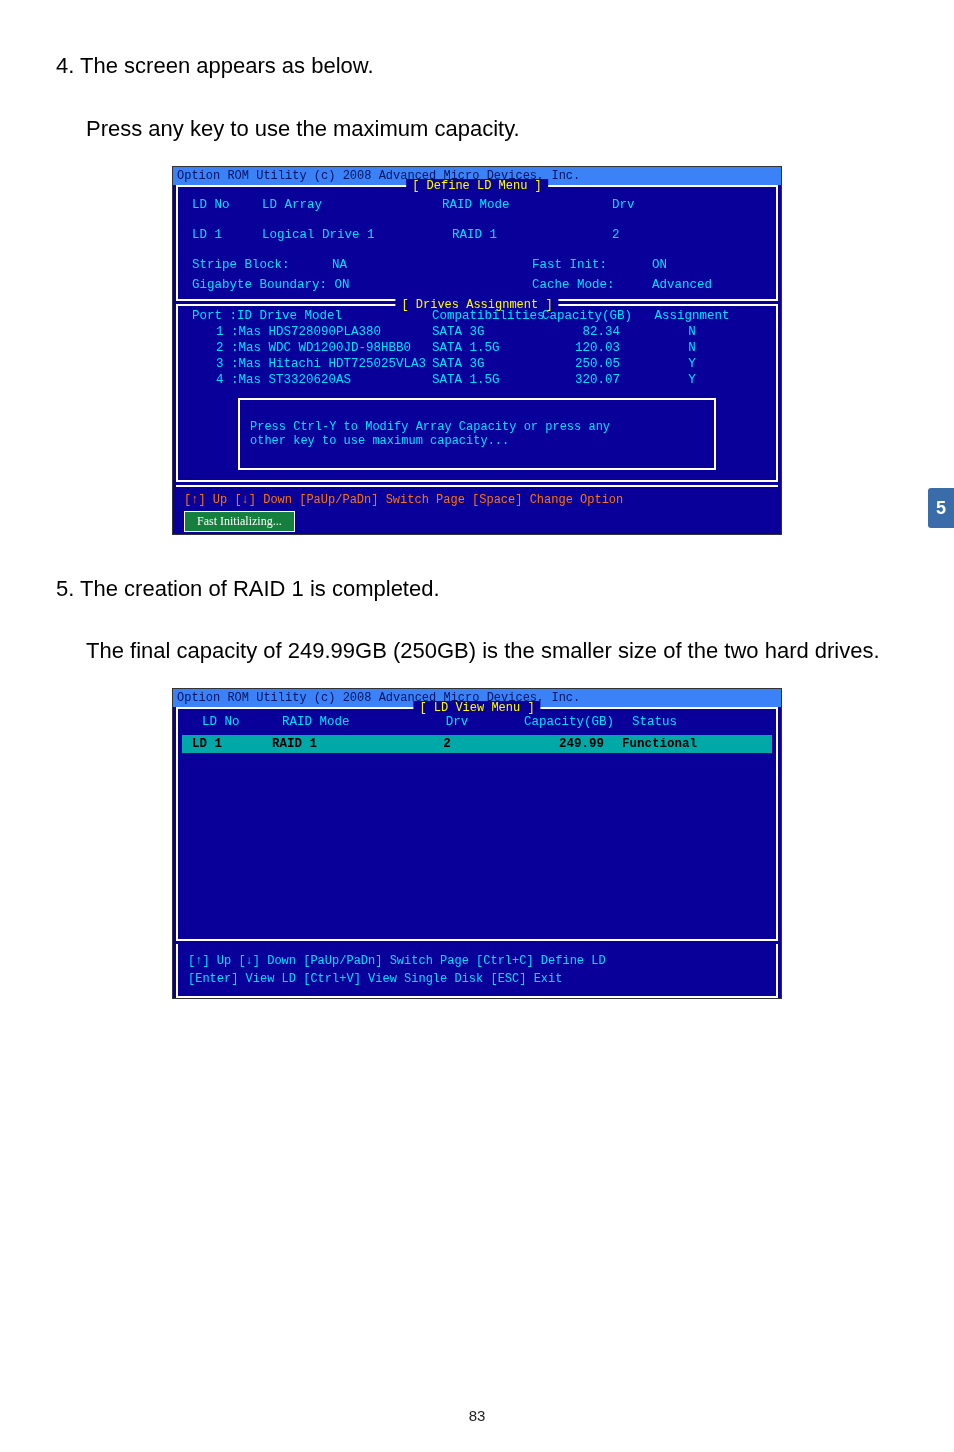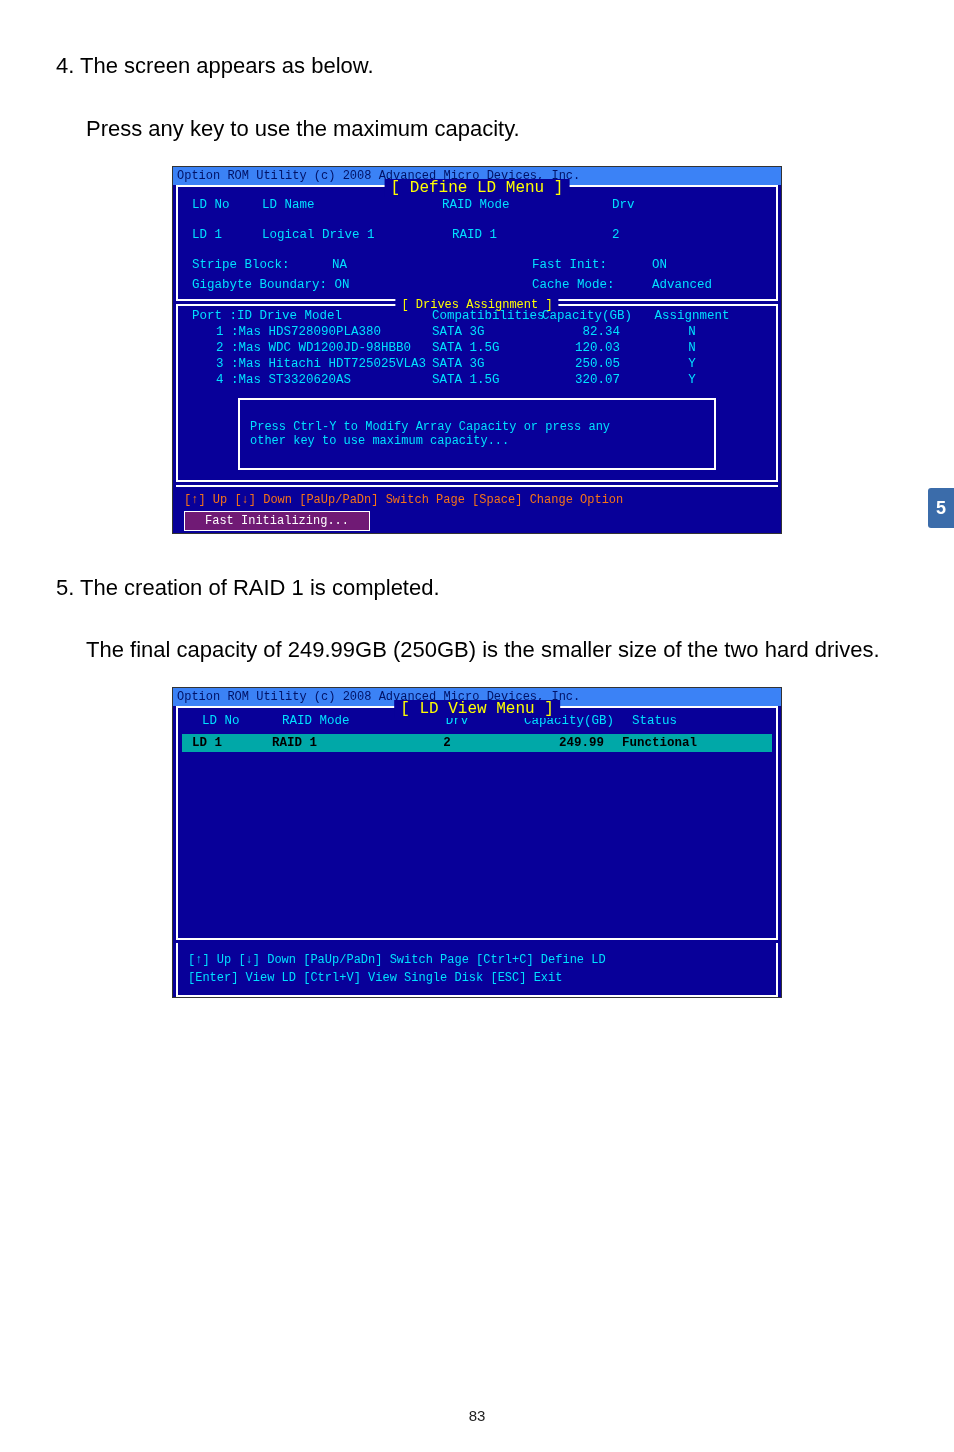--- a/index.html
+++ b/index.html
@@ -49,21 +49,21 @@
   }
   .frame-menu-top { margin-top: 0; }
   .frame-title {
     position: absolute;
     top: -8px;
     left: 50%;
     transform: translateX(-50%);
     background: #080099;
     padding: 0 6px;
     color: #ffff00;
-    font-size: 16px;
+    font-size: 12px;
   }
   .bios-row {
     display: flex;
     padding: 3px 14px;
   }
   .cyan { color: #00e0ff; }
   .green-sel {
      color: #000;
      font-weight: bold;
   }
@@ -85,24 +85,25 @@
     color: #00e0ff;
     padding: 4px 8px 2px 8px;
     border-top: 2px double #fff;
     margin: 0 3px;
     font-size: 12px;
   }
   .footer-keys { padding: 2px 0; color: #f97316; }
   .red-box {
     display: inline-block;
     border: 1px solid #fff;
-    background: #701a75;
+    background: #15803d;
     color: #fff;
-    padding: 2px 20px;
+    padding: 2px 12px;
     margin-top: 2px;
+    font-family: Liberation Serif, serif;
   }
   .side-tab {
     position: absolute;
     right: 0;
     top: 488px;
     width: 26px;
     height: 40px;
     background: #3b6caa;
     color: #fff;
     font-size: 18px;
@@ -177,21 +178,21 @@
   <div class="step-text step-indent">Press any key to use the maximum capacity.</div>
 
   <div class="bios-box">
     <div class="bios-titlebar">Option ROM Utility (c) 2008 Advanced Micro Devices, Inc.</div>
     <div class="bios-body">
       <div class="bios-frame frame-menu-top">
         <div class="frame-title">[ Define LD Menu ]</div>
         <div class="define-content">
           <div class="bios-row cyan">
             <div style="width:70px">LD No</div>
-            <div style="width:180px">LD Name</div>
+            <div style="width:180px">LD Array</div>
             <div style="width:170px">RAID Mode</div>
             <div>Drv</div>
           </div>
           <div class="bios-row cyan mt">
             <div style="width:70px">LD  1</div>
             <div style="width:190px">Logical Drive 1</div>
             <div style="width:160px">RAID 1</div>
             <div>2</div>
           </div>
           <div class="bios-row mt">

